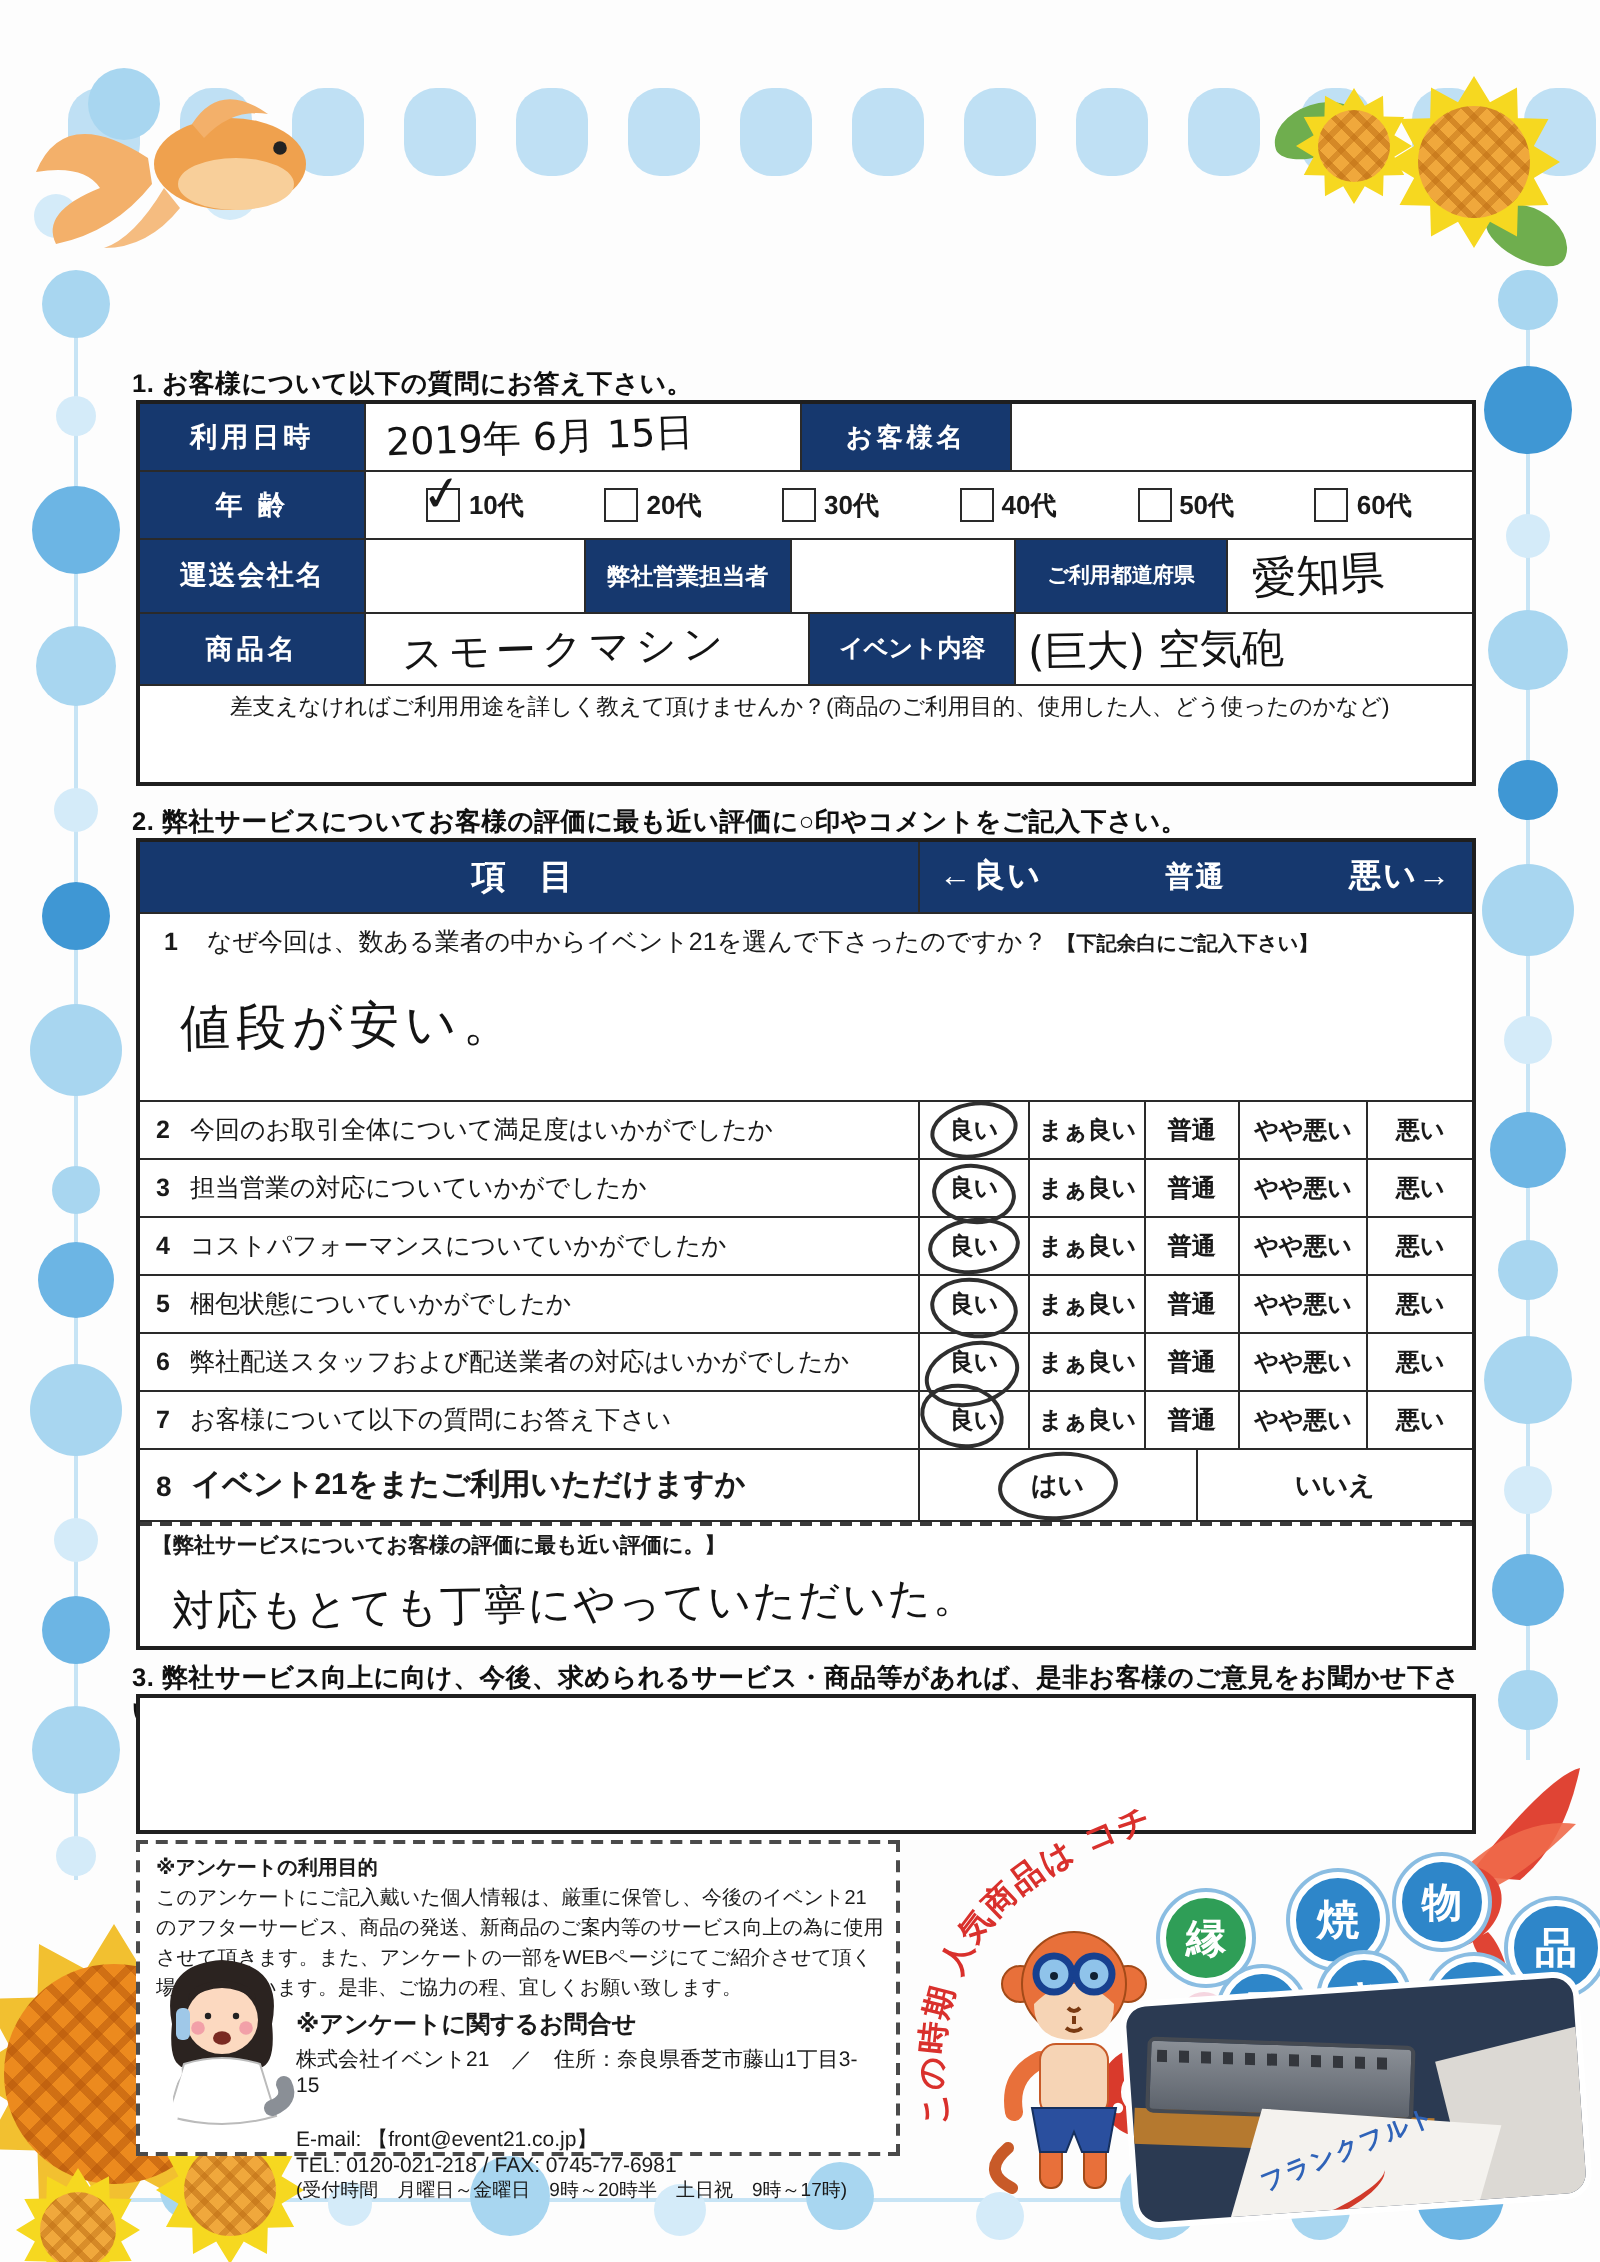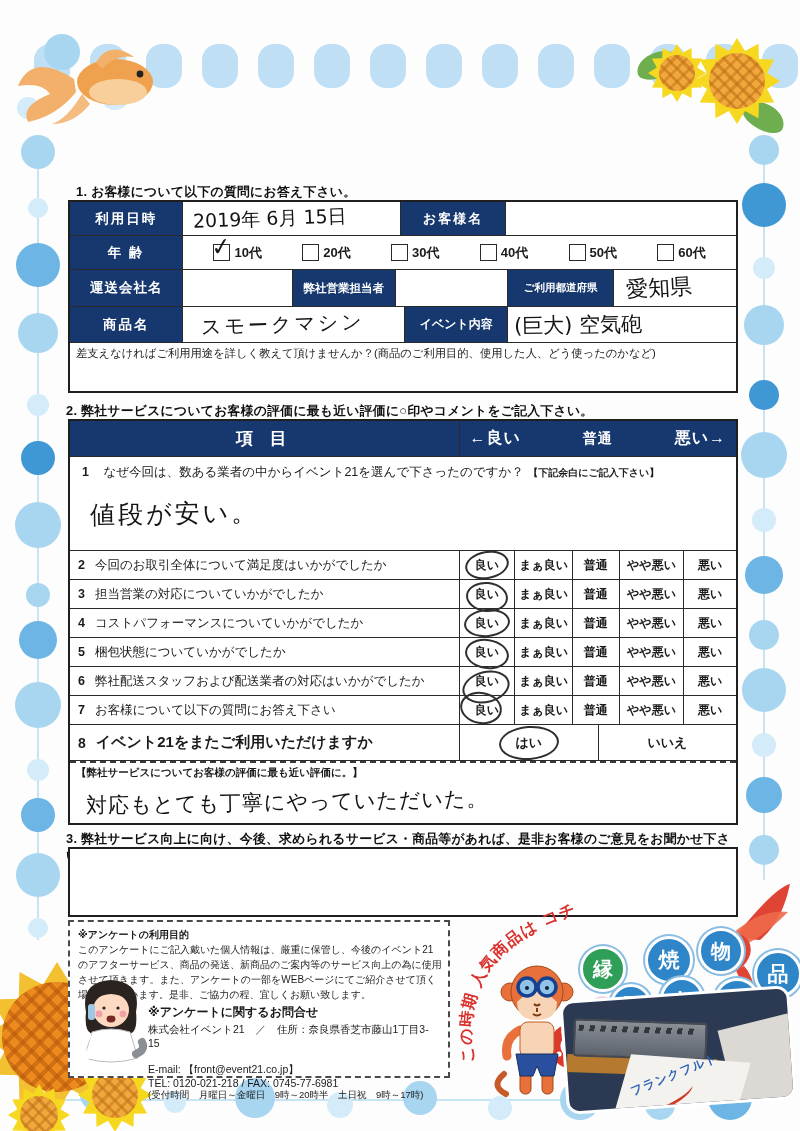--- a/index.html
+++ b/index.html
@@ -156,21 +156,21 @@
   <div>
     <div class="leaf abs" style="left:636px;top:52px;width:46px;height:26px;transform:rotate(-18deg);"></div>
     <div class="leaf abs" style="left:742px;top:104px;width:44px;height:26px;transform:rotate(28deg);"></div>
     <div class="petals" style="left:648px;top:44px;width:58px;height:58px;"></div>
     <div class="fcenter" style="left:659px;top:55px;width:36px;height:36px;"></div>
     <div class="petals" style="left:694px;top:38px;width:86px;height:86px;"></div>
     <div class="fcenter" style="left:709px;top:53px;width:56px;height:56px;"></div>
   </div>
 
 
-  <div class="sec-head" style="left:76px;top:184px;">1. お客様について以下の質問にお答え下さい。</div>
+  <div class="sec-head" style="left:66px;top:184px;">1. お客様について以下の質問にお答え下さい。</div>
 
   <div class="tbl" style="top:200px;">
     <div class="trow" style="height:34px;">
       <div class="cell navy" style="width:114px;">利用日時</div>
       <div class="cell" style="width:219px;">
         <span class="hand" style="font-size:19px;transform:rotate(-2deg);margin-left:10px;">2019年 6月 15日</span>
       </div>
       <div class="cell navy" style="width:106px;font-size:13px;">お客様名</div>
       <div class="cell" style="width:231px;">
         <span class="hand"></span>
@@ -224,21 +224,21 @@
     <div class="trow" style="height:36px;">
       <div class="cell navy" style="width:114px;">商品名</div>
       <div class="cell" style="width:223px;">
         <span class="hand" style="font-size:20px;letter-spacing:3px;transform:rotate(-2deg);margin-left:18px;">スモークマシン</span>
       </div>
       <div class="cell navy" style="width:104px;font-size:12px;letter-spacing:0;">イベント内容</div>
       <div class="cell" style="width:229px;">
         <span class="hand" style="font-size:21px;transform:rotate(-1deg);margin-left:6px;">(巨大) 空気砲</span>
       </div>
     </div>
-    <div class="trow" style="height:48px;border-bottom:none;">
+    <div class="trow" style="height:48px;border-bottom:none;margin-left:39px;">
       <div class="cell" style="width:670px;align-items:flex-start;padding:3px 6px;border-right:none;">
         <span style="font-size:11.3px;">差支えなければご利用用途を詳しく教えて頂けませんか？(商品のご利用目的、使用した人、どう使ったのかなど)</span>
       </div>
     </div>
   </div>
 
   <div class="sec-head" style="left:66px;top:403px;">2. 弊社サービスについてお客様の評価に最も近い評価に○印やコメントをご記入下さい。</div>
 
   <div class="tbl" style="top:419px;">
     <div class="trow" style="height:36px;">

